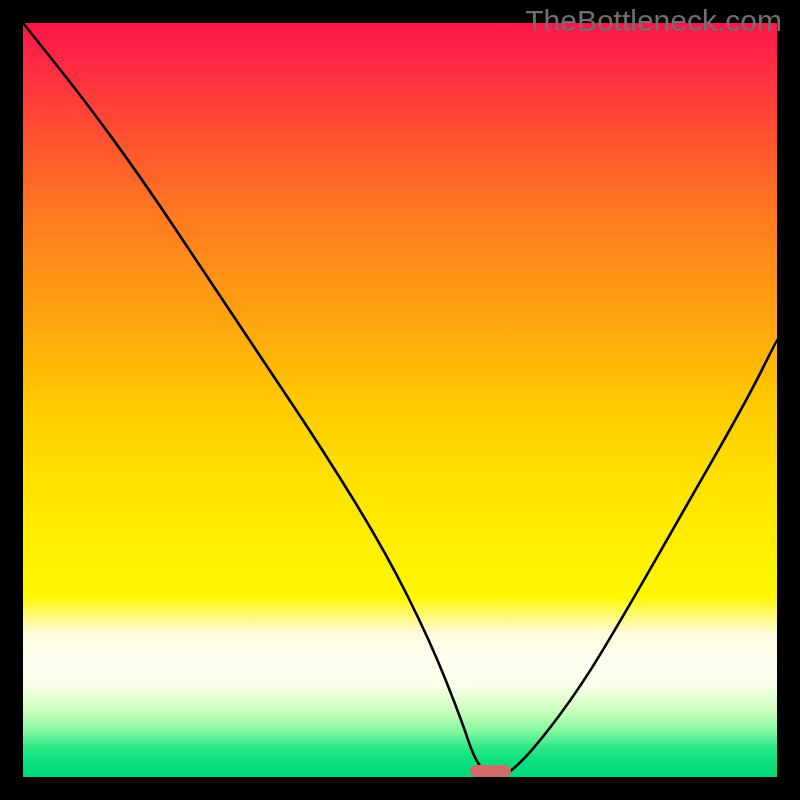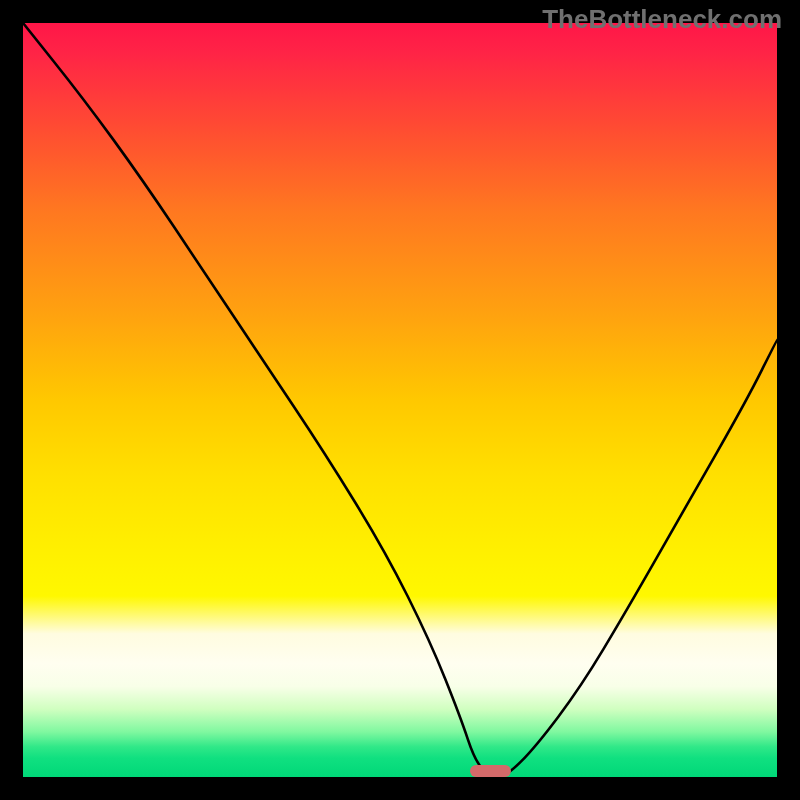--- a/index.html
+++ b/index.html
@@ -9,22 +9,22 @@
     height: 800px;
     background: #000;
     position: relative;
     font-family: Arial, sans-serif;
   }
   .watermark {
     position: absolute;
     top: 4px;
     right: 18px;
     color: #707070;
-    font-size: 26px;
-    font-weight: 700;
+    font-size: 30px;
+    font-weight: 400;
     z-index: 10;
   }
   .plot-area {
     position: absolute;
     left: 23px;
     top: 23px;
     width: 754px;
     height: 754px;
     overflow: hidden;
   }

